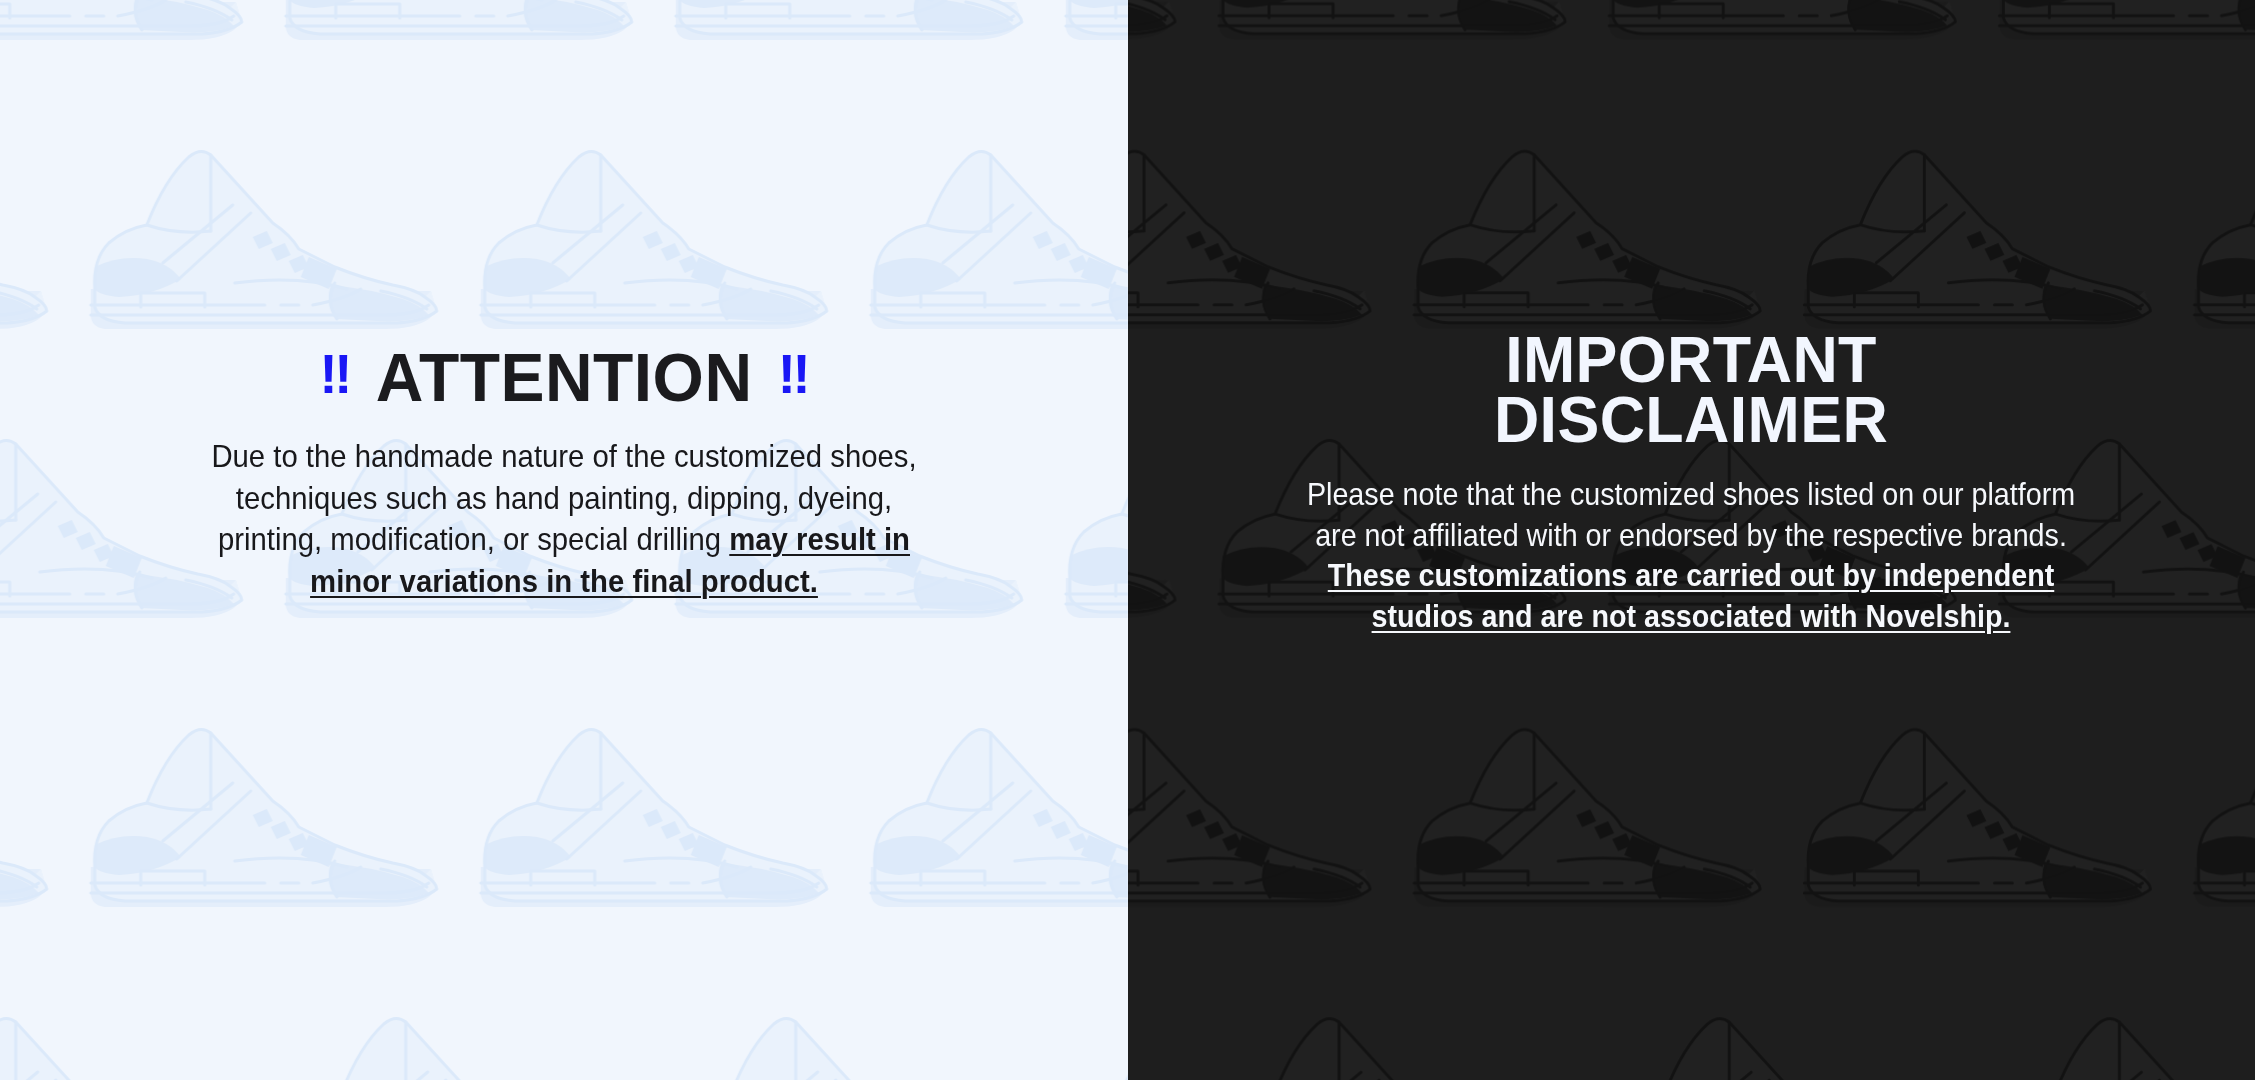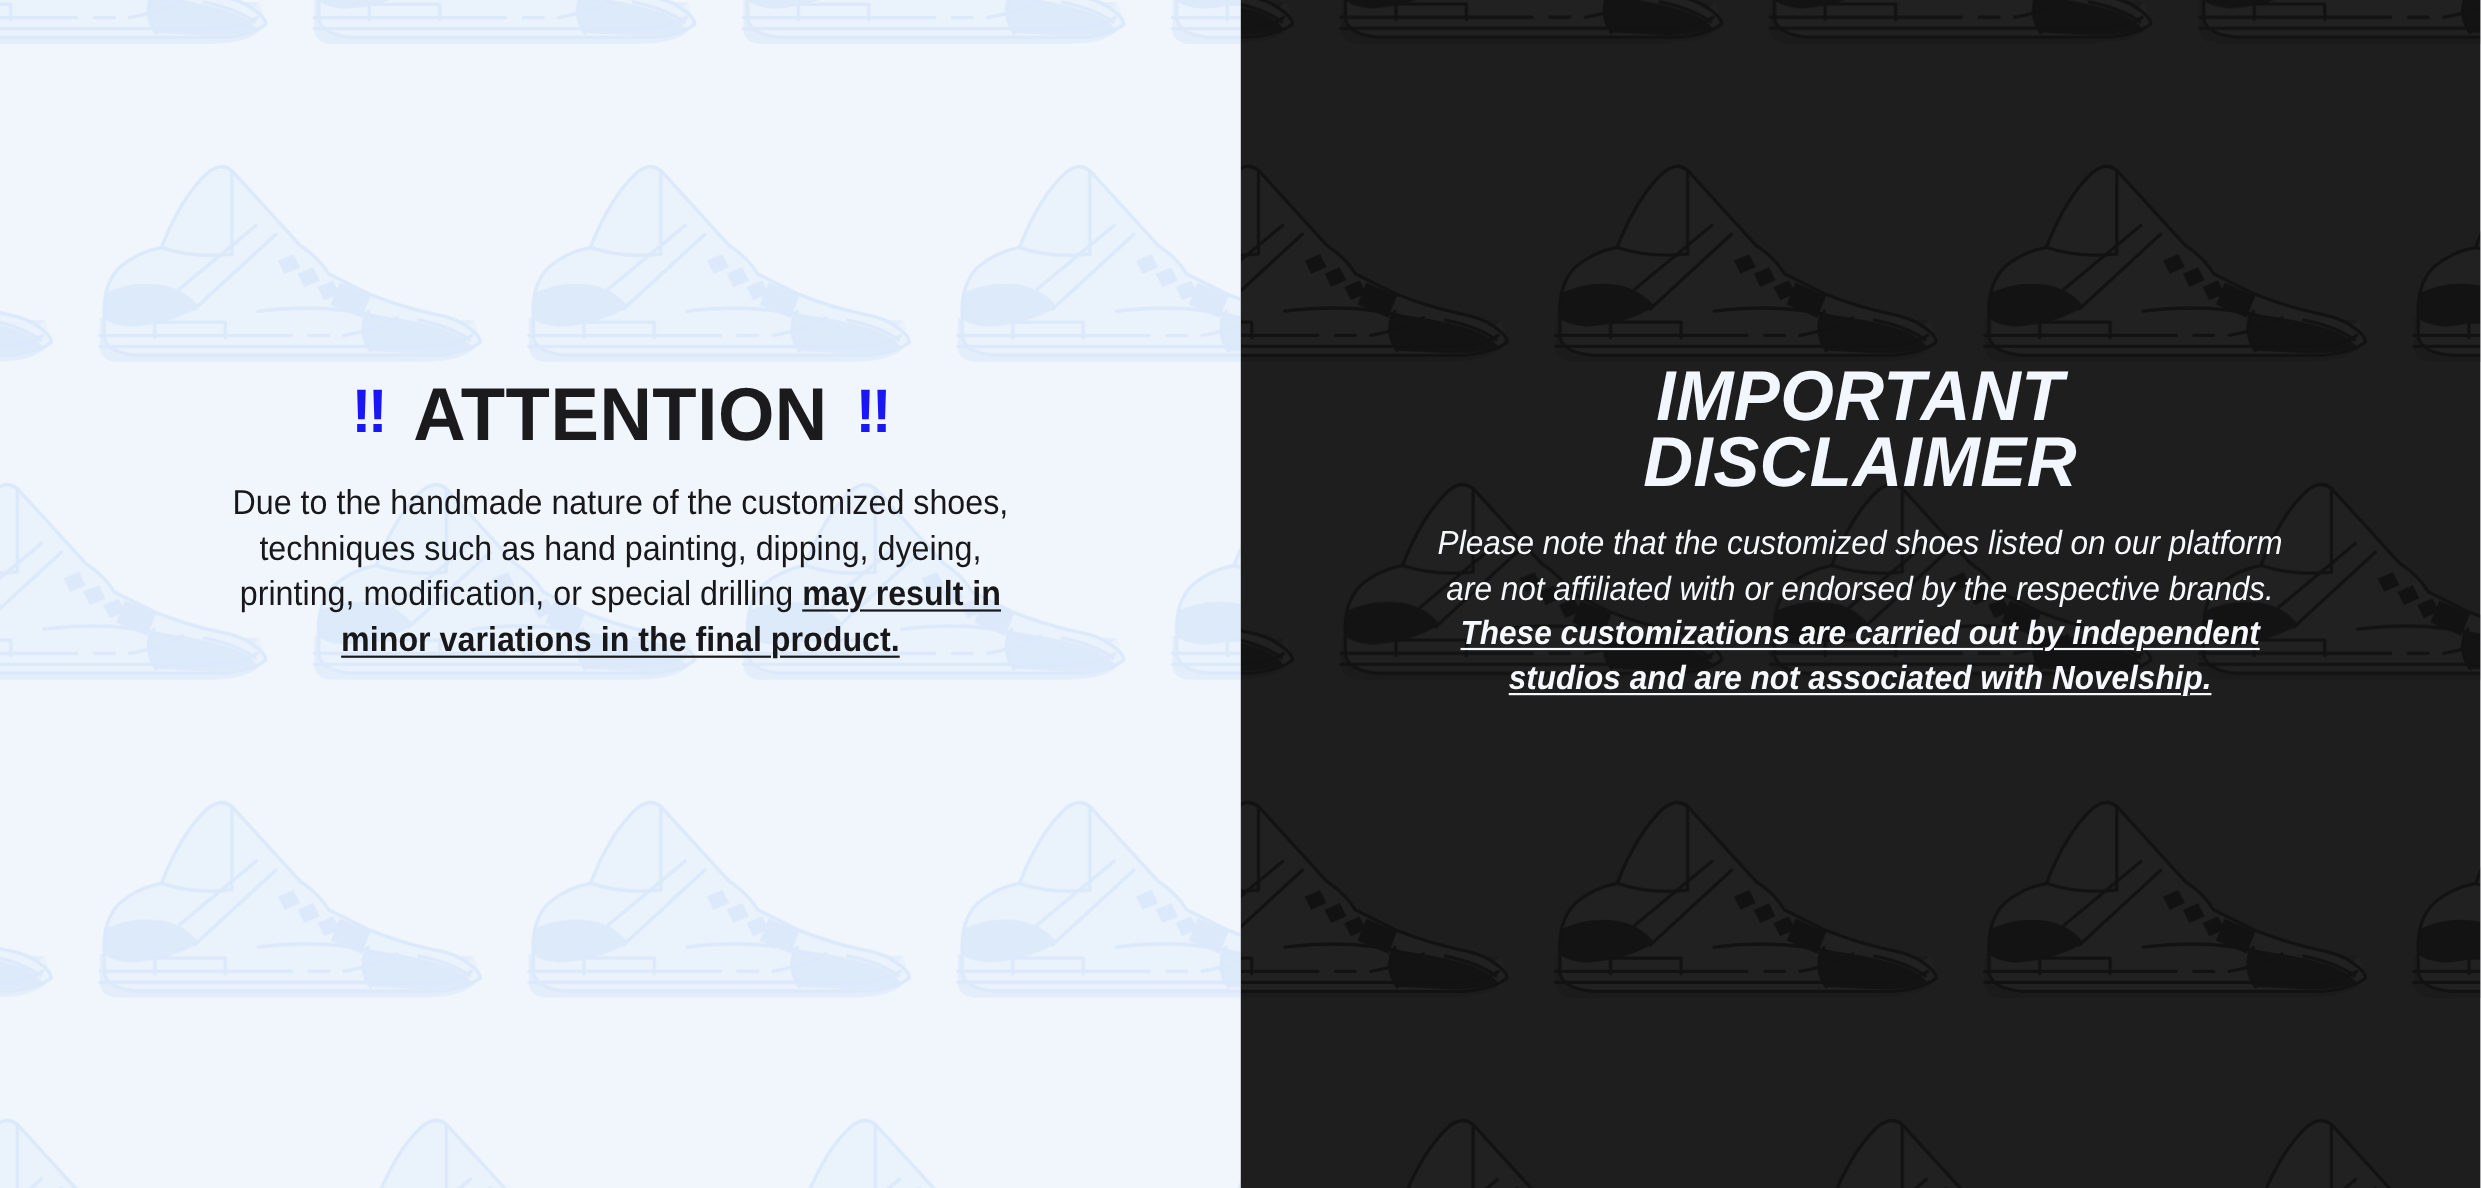--- a/index.html
+++ b/index.html
@@ -98,21 +98,20 @@
     text-decoration-thickness: 2.4px;
     text-underline-offset: 4px;
   }
 
   
   .panel-dark {
     background: #1e1e1e;
   }
   .panel-dark .panel-content {
     padding-top: 331px;
-    font-style: italic;
   }
   .heading-disclaimer {
     margin: 0;
     width: 900px;
     text-align: center;
     font-family: "Liberation Sans", sans-serif;
     font-weight: 900;
     font-size: 64px;
     line-height: 0.93;
     letter-spacing: 0.4px;

